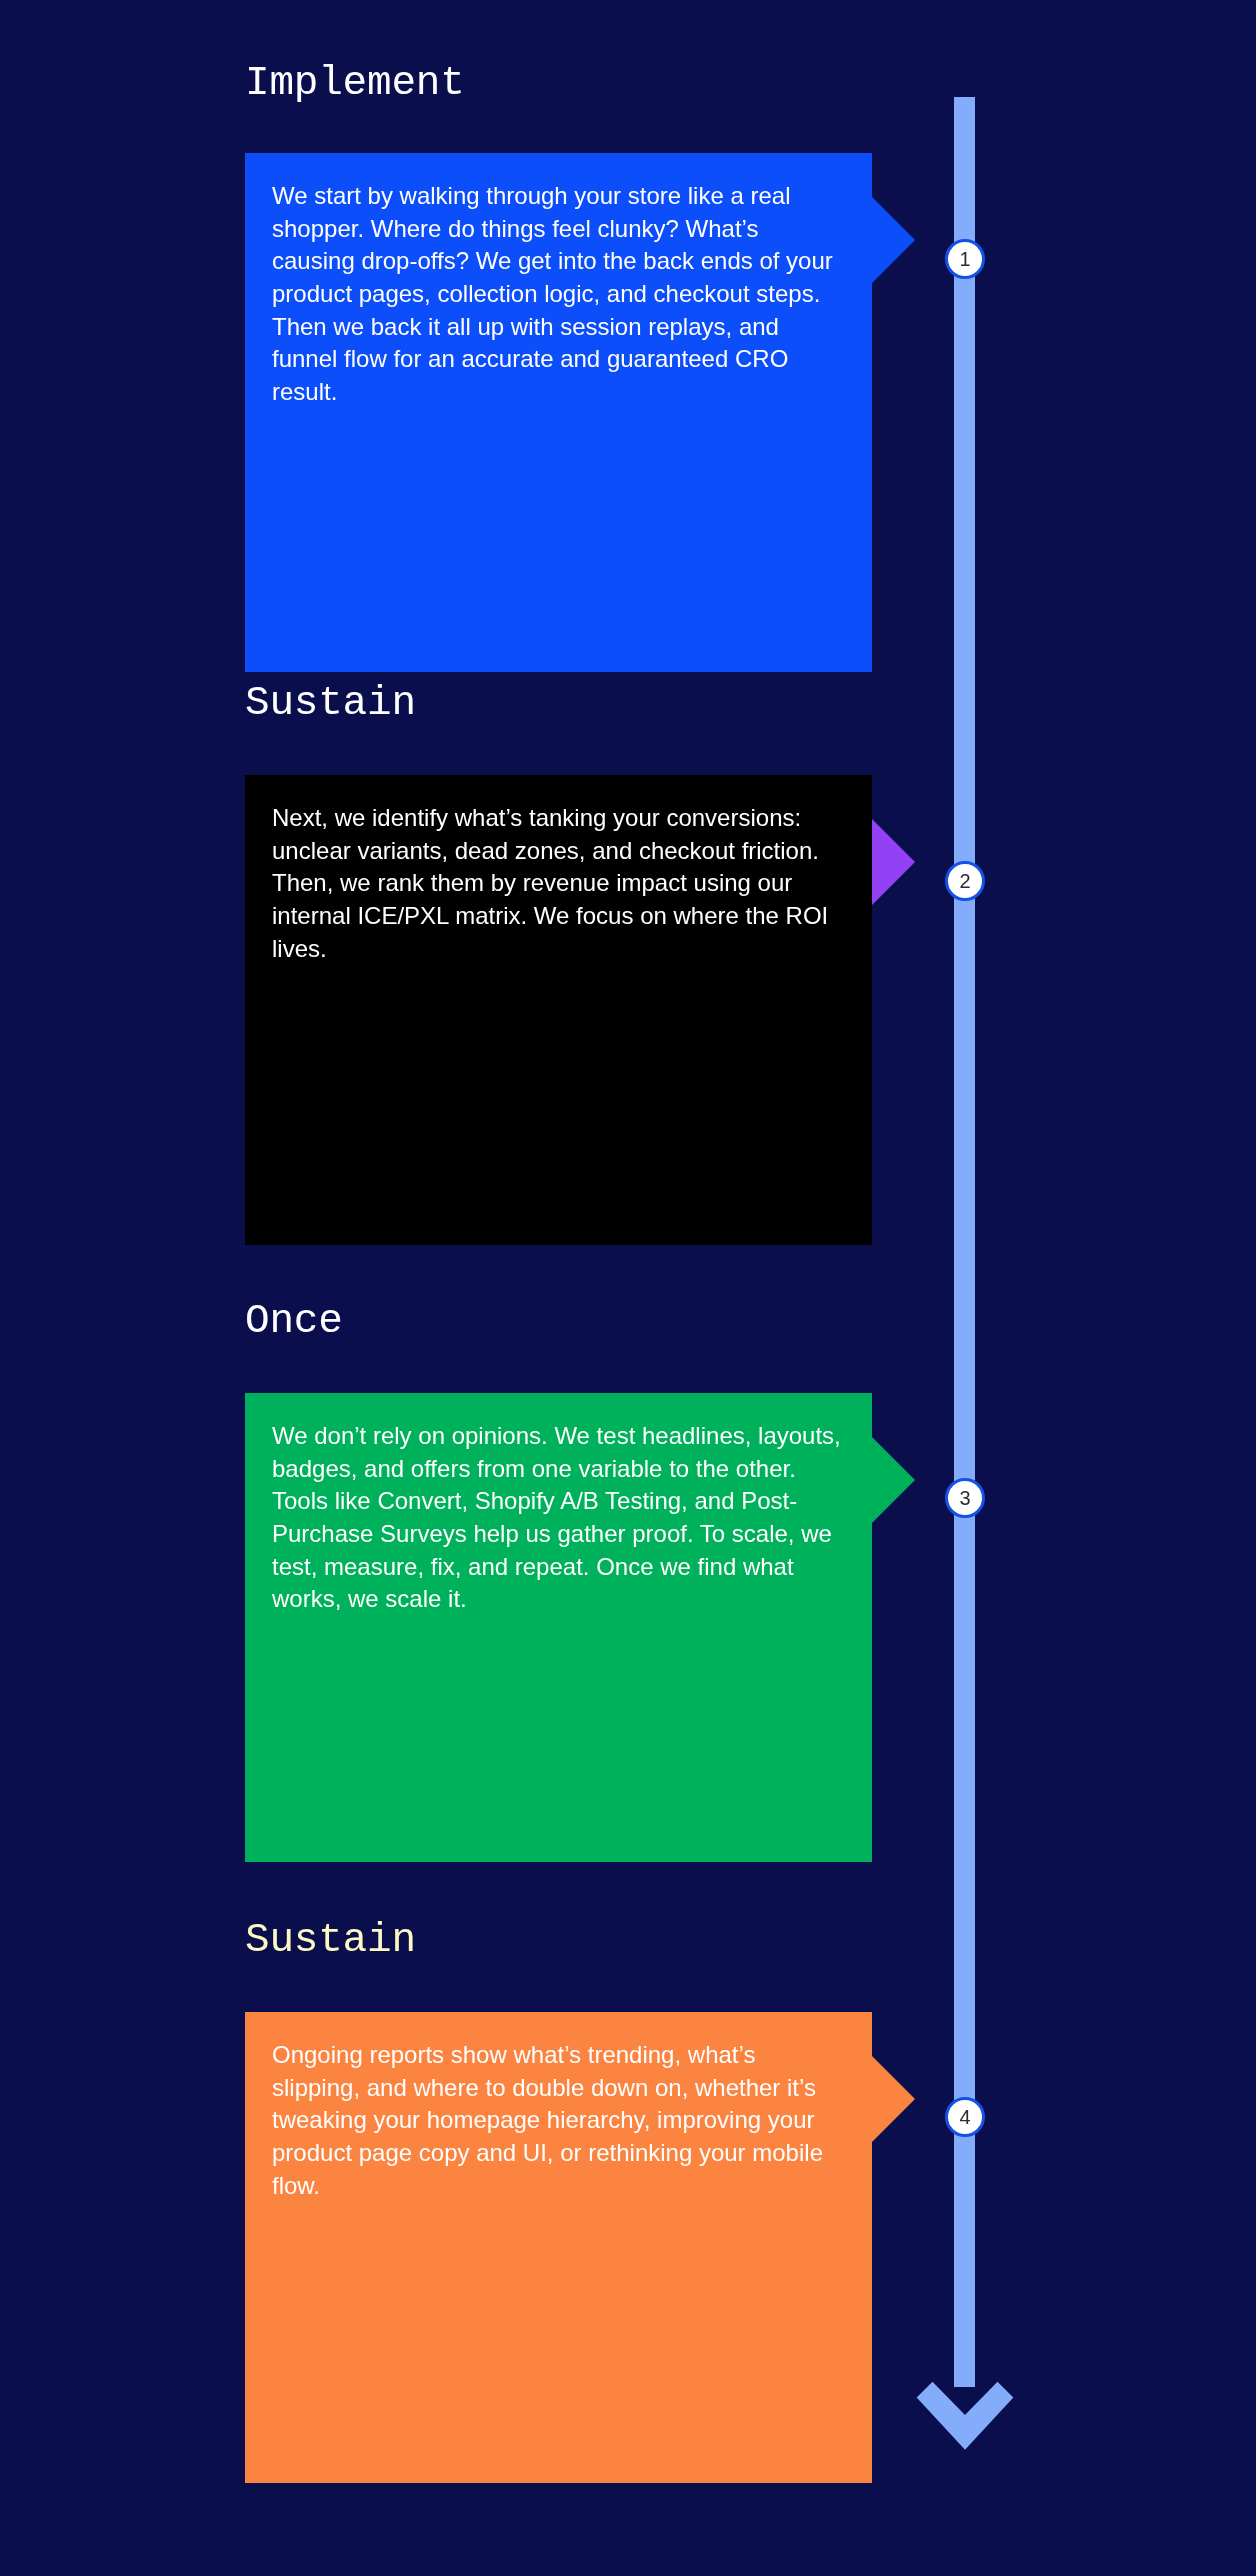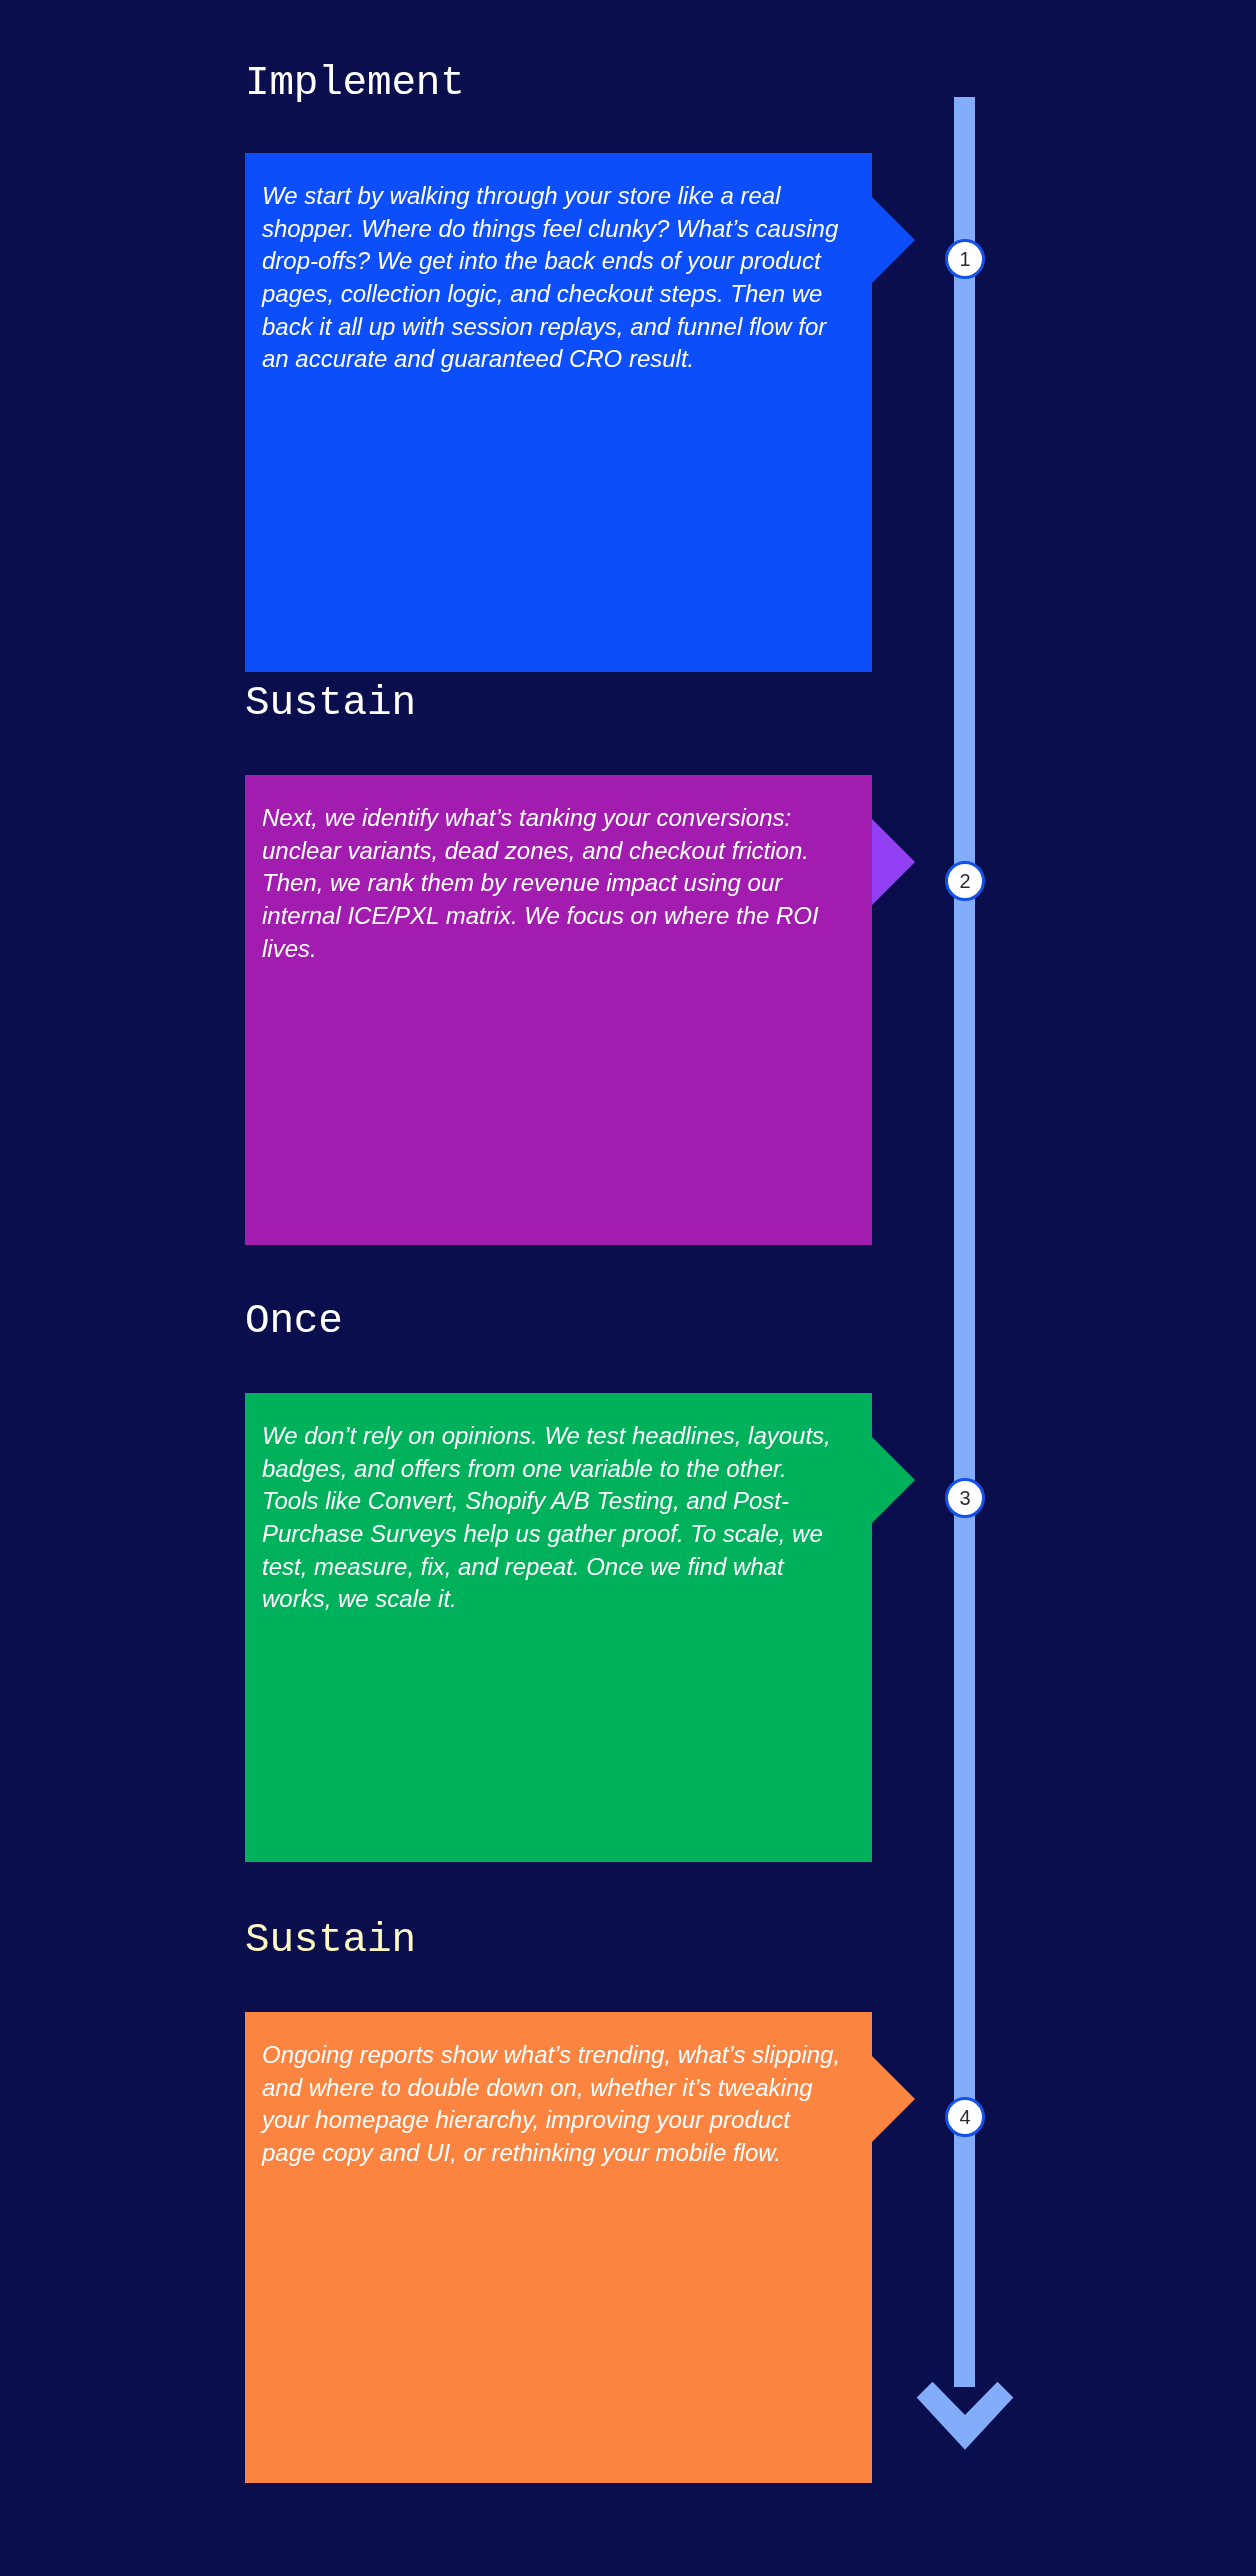--- a/index.html
+++ b/index.html
@@ -71,22 +71,21 @@
     font-weight: 400;
     letter-spacing: -0.2px;
     font-family: Liberation Mono, monospace;
     white-space: nowrap;
   }
   .card {
     position: absolute;
     left: 245px;
     width: 627px;
     box-sizing: border-box;
-    padding: 27px 29px 22px 17px;
-    font-style: italic;
+    padding: 27px 29px 22px 27px;
   }
   .card-text {
     color: #ffffff;
     font-size: 24px;
     line-height: 1.36;
     font-family: "Liberation Sans", sans-serif;
     margin: 0;
   }
   .pointer {
     position: absolute;
@@ -120,21 +119,21 @@
         <polygon points="0,0 54,54 0,108" fill="#0c4ef9"></polygon>
       </svg>
     </div>
     <div class="marker" style="top: 239px; left: 945px; background: rgb(255, 255, 255); border-color: rgb(19, 81, 232); color: rgb(43, 43, 51);">
       <span>1</span>
     </div>
   </div>
 
   <div class="step">
     <div class="step-title" style="top: 680px; color: rgb(255, 255, 255);">Sustain</div>
-    <div class="card" style="top: 775px; height: 470px; background: #a21caf;">
+    <div class="card" style="top: 775px; height: 470px; background: #000000;">
       <p class="card-text" style="color: rgb(255, 255, 255);">Next, we identify what’s tanking your conversions: unclear variants, dead zones, and checkout friction. Then, we rank them by revenue impact using our internal ICE/PXL matrix. We focus on where the ROI lives.</p>
     </div>
     <div class="pointer" style="top: 819px;">
       <svg width="43" height="86" viewBox="0 0 54 108" preserveAspectRatio="none" xmlns="http://www.w3.org/2000/svg">
         <polygon points="0,0 54,54 0,108" fill="#9340f5"></polygon>
       </svg>
     </div>
     <div class="marker" style="top: 861px; left: 945px; background: rgb(255, 255, 255); border-color: rgb(19, 81, 232); color: rgb(43, 43, 51);">
       <span>2</span>
     </div>

